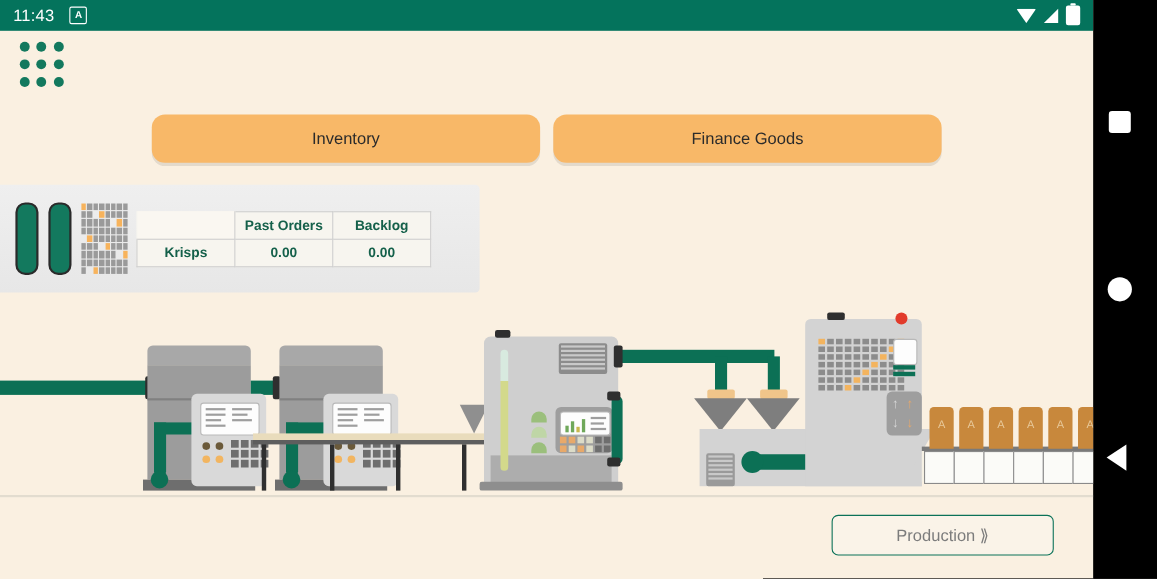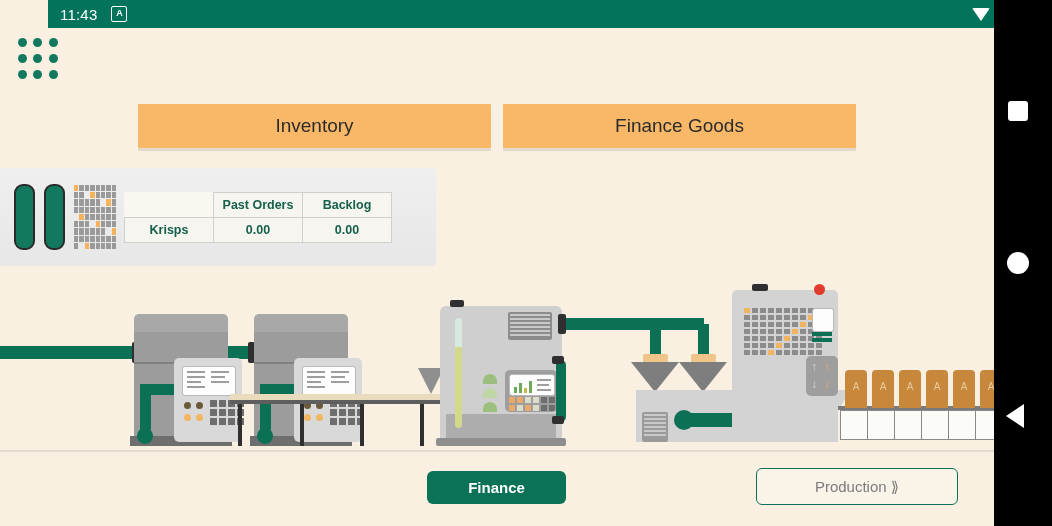--- a/index.html
+++ b/index.html
@@ -4,21 +4,21 @@
 <style>
   html,body{margin:0;padding:0;background:#000;}
   body{width:1052px;height:526px;overflow:hidden;font-family:"Liberation Sans",sans-serif;}
   #root{position:relative;width:1052px;height:526px;background:#000;}
 
   
   #screen{position:absolute;left:0;top:0;width:994px;height:526px;background:#FAF0E1;overflow:hidden;}
 
   
   #statusbar{position:absolute;left:0;top:0;width:994px;height:28px;background:#04735C;
-             display:flex;align-items:center;margin-left:48px;}
+             display:flex;align-items:center;}
   .sb-time{color:#fff;font-size:15px;margin-left:12px;letter-spacing:.2px;}
   .sb-appbadge{margin-left:14px;width:14px;height:14px;border:1.6px solid #fff;border-radius:2px;
                color:#fff;font-size:9px;line-height:12px;text-align:center;font-weight:bold;}
   .sb-right{margin-left:auto;display:flex;align-items:center;gap:7px;margin-right:12px;}
   .ic-wifi{width:0;height:0;border-left:9px solid transparent;border-right:9px solid transparent;
            border-top:13px solid #fff;border-radius:2px;}
   .ic-signal{width:0;height:0;border-left:13px solid transparent;border-bottom:13px solid #fff;}
   .ic-batt{width:9px;height:14px;border:2px solid #fff;border-radius:2px;background:#fff;position:relative;}
   .ic-batt:before{content:"";position:absolute;left:2px;top:-4px;width:5px;height:2px;background:#fff;border-radius:1px;}
 
@@ -26,22 +26,22 @@
   #gridmenu{position:absolute;left:18px;top:38px;width:40px;height:42px;
             display:grid;grid-template-columns:repeat(3,1fr);grid-template-rows:repeat(3,1fr);gap:6px;}
   #gridmenu i{display:block;width:9px;height:9px;border-radius:50%;background:#13795E;}
 
   
   #title{position:absolute;left:0;top:44px;width:994px;text-align:center;
          color:#0E7A53;font-size:27px;font-weight:bold;letter-spacing:.2px;}
 
   
   #tabrow{position:absolute;left:138px;top:104px;width:718px;display:flex;gap:12px;}
-  .tabbtn{flex:1 1 0;height:44px;background:#F8B868;border:none;border-radius:1px;
-          color:#2b2b2b;font-size:19px;font-family:"Liberation Sans",sans-serif;
+  .tabbtn{flex:1 1 0;height:44px;background:#F8B868;border:none;border-radius:12px;
+          color:#2b2b2b;font-size:15px;font-family:"Liberation Sans",sans-serif;
           box-shadow:0 3px 0 rgba(0,0,0,.09);cursor:pointer;}
 
   
   #infopanel{position:absolute;left:0;top:168px;width:436px;height:98px;
              background:linear-gradient(180deg,#EFEFEF 0%,#E7E7E7 100%);
              border-radius:0 4px 4px 0;display:flex;align-items:center;}
   #siloicons{display:flex;align-items:center;gap:9px;padding-left:14px;}
   .silo{width:17px;height:62px;background:#13795E;border:2.5px solid #2a2a2a;border-radius:9px;}
   .warehouse{width:42px;height:64px;display:grid;grid-template-columns:repeat(8,1fr);
              grid-template-rows:repeat(9,1fr);gap:1px;}
@@ -516,21 +516,20 @@
       <div id="beltboxes">
           <div class="beltbox" style="left: 840px; top: 144px; width: 26px; height: 28px;"></div>
           <div class="beltbox" style="left: 867px; top: 144px; width: 26px; height: 28px;"></div>
           <div class="beltbox" style="left: 894px; top: 144px; width: 26px; height: 28px;"></div>
           <div class="beltbox" style="left: 921px; top: 144px; width: 26px; height: 28px;"></div>
           <div class="beltbox" style="left: 948px; top: 144px; width: 26px; height: 28px;"></div>
           <div class="beltbox" style="left: 975px; top: 144px; width: 26px; height: 28px;"></div>
         </div>
     </div>
 
-    <button id="finbtn">Finance</button>
     <button id="prodbtn">Production ⟫</button>
   </div>
 
   <div id="navbar">
     <div id="nav-recents"></div>
     <div id="nav-home"></div>
     <div id="nav-back"></div>
   </div>
 </div>
 

